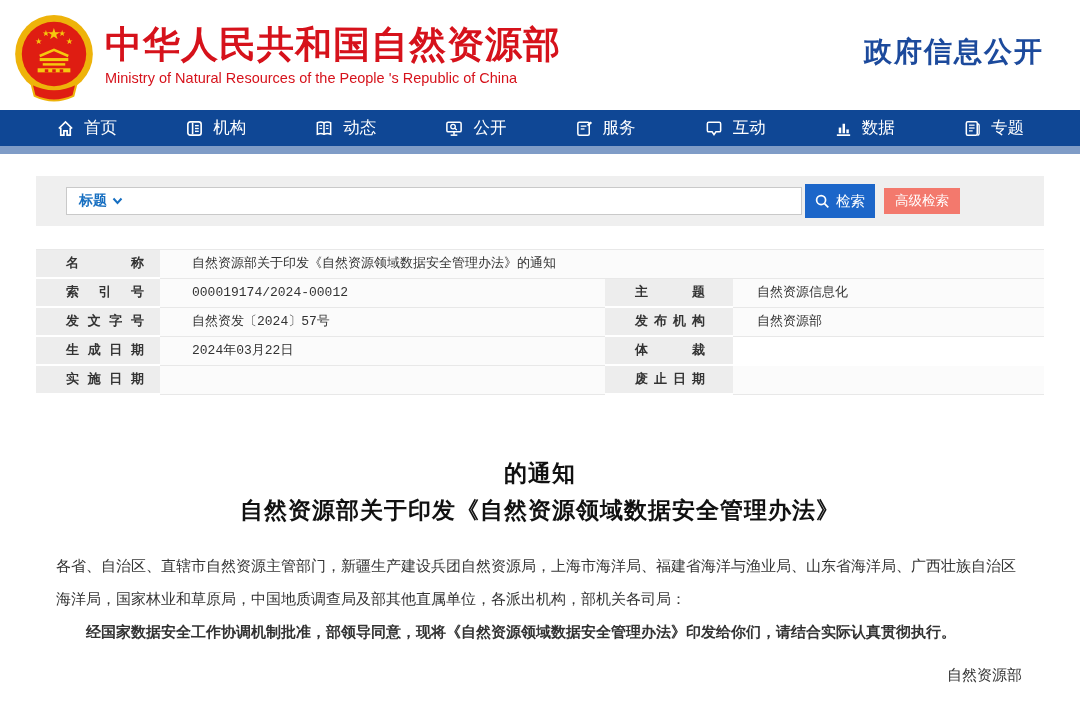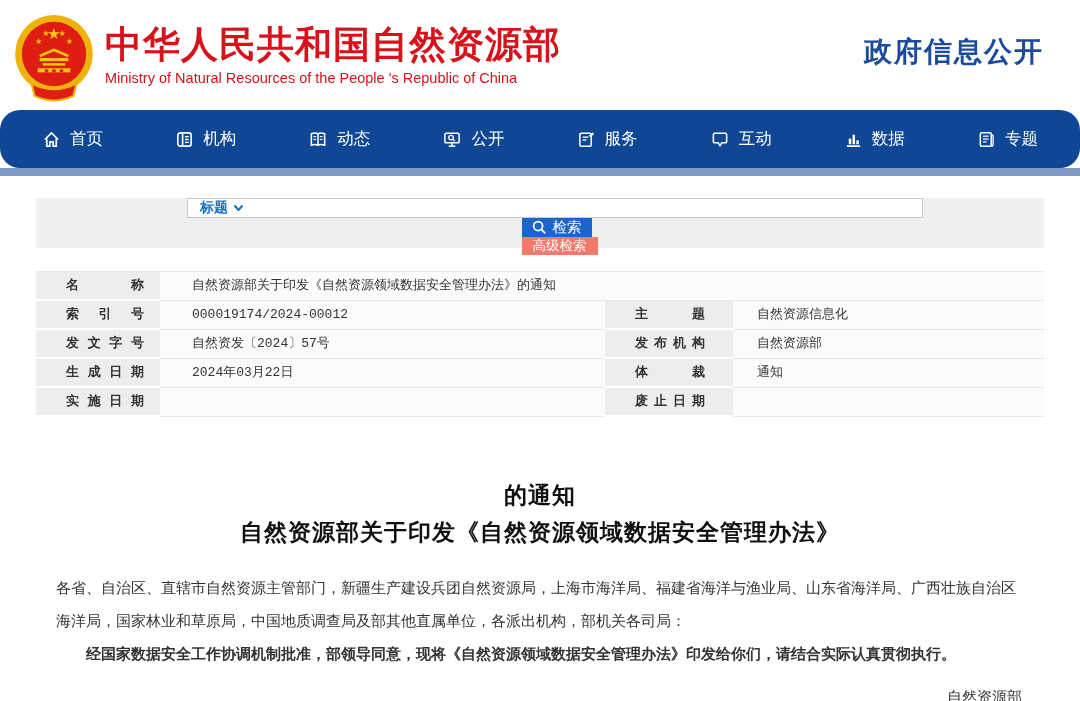--- a/index.html
+++ b/index.html
@@ -9,37 +9,37 @@
   
   .header { height:110px; background:#fff; display:flex; align-items:center; padding:0 36px 0 13px; }
   .logo-wrap { display:flex; align-items:center; cursor:pointer; }
   .emblem { width:82px; height:92px; margin-top:2px; }
   .brand { margin-left:10px; }
   .brand-title { color:#d6121b; font-size:37px; font-weight:bold; letter-spacing:1px; line-height:42px; }
   .brand-sub { color:#d6121b; font-size:14.5px; margin-top:4px; }
   .header-right { margin-left:auto; color:#1c4a9c; font-size:28px; font-weight:bold; letter-spacing:2px; padding-bottom:6px; }
 
   
-  .nav { height:58px; background:#0f4795; display:flex; align-items:center;
-    justify-content:space-between; padding:0 42px;border-radius:20px; }
+  .nav { height:36px; background:#0f4795; display:flex; align-items:center;
+    justify-content:space-between; padding:0 56px; }
   .nav-item { display:flex; align-items:center; gap:9px; color:#fff; font-size:16.5px; cursor:pointer; }
   .nav-item svg { display:block; }
   .nav-band { height:8px; background:#7f9cc7; }
 
   
   .search-strip { margin:22px 36px 0 36px; height:50px; background:#efefef;
-    display:flex; align-items:center; padding-left:30px;flex-direction:column; }
+    display:flex; align-items:center; padding-left:30px; }
   .search-box { width:736px; height:28px; background:#fff; border:1px solid #c9c9c9;
     display:flex; align-items:center; position:relative; }
   .field-select { display:flex; align-items:center; gap:5px; padding:0 12px;
     color:#176fc1; font-size:14px; font-weight:bold; cursor:pointer; height:100%; }
   .search-input { flex:1; height:100%; border:none; outline:none; font-size:14px; background:transparent; }
   .btn-search { width:70px; height:34px; margin-left:3px; background:#1c66c9; color:#fff;
     border:none; font-size:14.5px; display:flex; align-items:center; justify-content:center; gap:6px; cursor:pointer; }
-  .btn-adv { width:76px; height:50px; margin-left:9px; background:#f3796d; color:#fff;
+  .btn-adv { width:76px; height:26px; margin-left:9px; background:#f3796d; color:#fff;
     border:none; font-size:13.5px; cursor:pointer; }
 
   
   .meta { margin:23px 36px 0 36px; border-top:1px solid #e8e8e8; }
   .mrow { display:flex; height:29px; line-height:27px; font-size:13px; color:#333;font-family:Liberation Mono, monospace; }
   .mlabel { background:#ededed; border-bottom:2px solid #fff; font-weight:bold;
     padding-left:30px; flex:0 0 124px; }
   .mlabel .j { display:inline-block; width:78px; text-align:justify; text-align-last:justify; }
   .mlabel2 { flex:0 0 128px; background:#ededed; border-bottom:2px solid #fff;
     font-weight:bold; padding-left:30px; }
@@ -197,21 +197,20 @@
   <div class="mrow">
     <div class="mlabel"><span class="j">发文字号</span></div>
     <div class="mvalue left">自然资发〔2024〕57号</div>
     <div class="mlabel2"><span class="j">发布机构</span></div>
     <div class="mvalue right">自然资源部</div>
   </div>
   <div class="mrow">
     <div class="mlabel"><span class="j">生成日期</span></div>
     <div class="mvalue left">2024年03月22日</div>
     <div class="mlabel2"><span class="j">体裁</span></div>
-    <div class="mvalue right">通知</div>
   </div>
   <div class="mrow">
     <div class="mlabel"><span class="j">实施日期</span></div>
     <div class="mvalue left"></div>
     <div class="mlabel2"><span class="j">废止日期</span></div>
     <div class="mvalue right"></div>
   </div>
 </div>
 
 <div class="doc">

